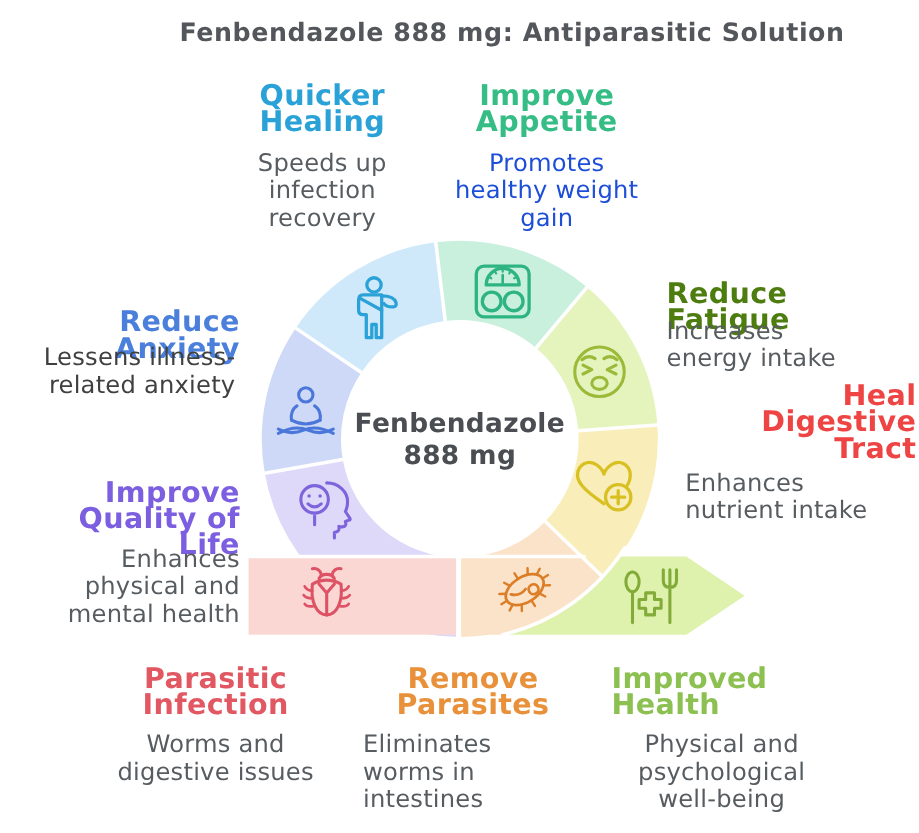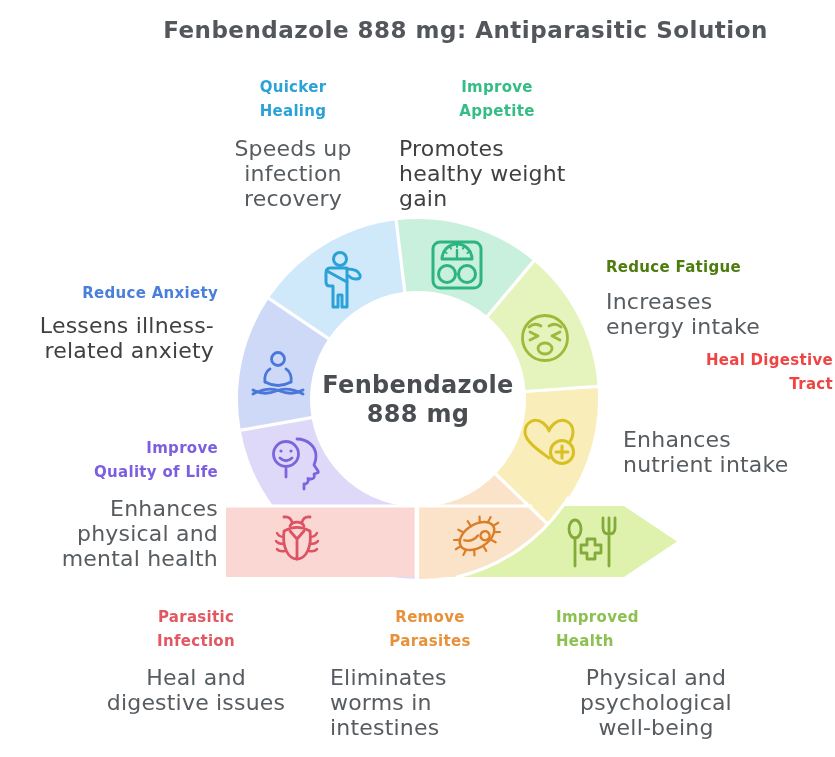--- a/index.html
+++ b/index.html
@@ -2,21 +2,21 @@
 <html><head>
 <meta charset="utf-8">
 <style>
   html,body{margin:0;padding:0;background:#fff;}
   .stage{
     position:relative;width:835px;height:757px;background:#ffffff;overflow:hidden;
     font-family:"DejaVu Sans","Liberation Sans",sans-serif;
   }
   .stage svg{position:absolute;left:0;top:0;}
   .lbl{position:absolute;white-space:pre-line;}
-  .h{font-weight:700;font-size:15px;line-height:24px;letter-spacing:.3px;}
+  .h{font-weight:700;font-size:26px;line-height:24px;letter-spacing:.3px;}
   .d{font-size:22px;line-height:25px;letter-spacing:.2px;}
   .title{
     position:absolute;top:17px;left:0;width:100%;text-align:center;
     font-weight:700;font-size:23px;letter-spacing:.5px;
   }
   .center-label{
     position:absolute;left:318px;top:371px;width:200px;text-align:center;
     font-weight:700;font-size:24px;line-height:29px;white-space:pre-line;letter-spacing:.3px;
   }
 </style>
@@ -127,21 +127,21 @@
 888 mg</div>
 
   <div class="lbl h" style="left: 195px; top: 75px; width: 196px; text-align: center; color: rgb(42, 162, 216);">Quicker
 Healing</div>
   <div class="lbl d" style="left: 195px; top: 136px; width: 196px; text-align: center; color: rgb(87, 92, 96);">Speeds up
 infection
 recovery</div>
 
   <div class="lbl h" style="left: 399px; top: 75px; width: 196px; text-align: center; color: rgb(53, 189, 133);">Improve
 Appetite</div>
-  <div class="lbl d" style="left: 399px; top: 136px; width: 196px; color: #404040;">Promotes
+  <div class="lbl d" style="left: 399px; top: 136px; width: 196px; text-align: center; color: #1d4ed8;">Promotes
 healthy weight
 gain</div>
 
   <div class="lbl h" style="left: 606px; top: 255px; width: 225px; text-align: left; color: #4d7c0f;">Reduce Fatigue</div>
   <div class="lbl d" style="left: 606px; top: 289px; width: 225px; text-align: left; color: rgb(87, 92, 96);">Increases
 energy intake</div>
 
   <div class="lbl h" style="left: 623px; top: 348px; width: 210px; text-align: right; color: #ef4444;">Heal Digestive
 Tract</div>
   <div class="lbl d" style="left: 623px; top: 427px; width: 210px; text-align: left; color: rgb(87, 92, 96);">Enhances
@@ -152,21 +152,21 @@
 related anxiety</div>
 
   <div class="lbl h" style="left: 18px; top: 436px; width: 200px; text-align: right; color: rgb(124, 95, 224);">Improve
 Quality of Life</div>
   <div class="lbl d" style="left: 18px; top: 496px; width: 200px; text-align: right; color: rgb(87, 92, 96);">Enhances
 physical and
 mental health</div>
 
   <div class="lbl h" style="left: 96px; top: 605px; width: 200px; text-align: center; color: rgb(225, 88, 98);">Parasitic
 Infection</div>
-  <div class="lbl d" style="left: 96px; top: 665px; width: 200px; text-align: center; color: rgb(87, 92, 96);">Heal and
+  <div class="lbl d" style="left: 96px; top: 665px; width: 200px; text-align: center; color: rgb(87, 92, 96);">Worms and
 digestive issues</div>
 
   <div class="lbl h" style="left: 330px; top: 605px; width: 200px; text-align: center; color: rgb(232, 145, 58);">Remove
 Parasites</div>
   <div class="lbl d" style="left: 330px; top: 665px; width: 200px; text-align: left; color: rgb(87, 92, 96);">Eliminates
 worms in
 intestines</div>
 
   <div class="lbl h" style="left: 556px; top: 605px; width: 200px; text-align: left; color: rgb(140, 193, 82);">Improved
 Health</div>

